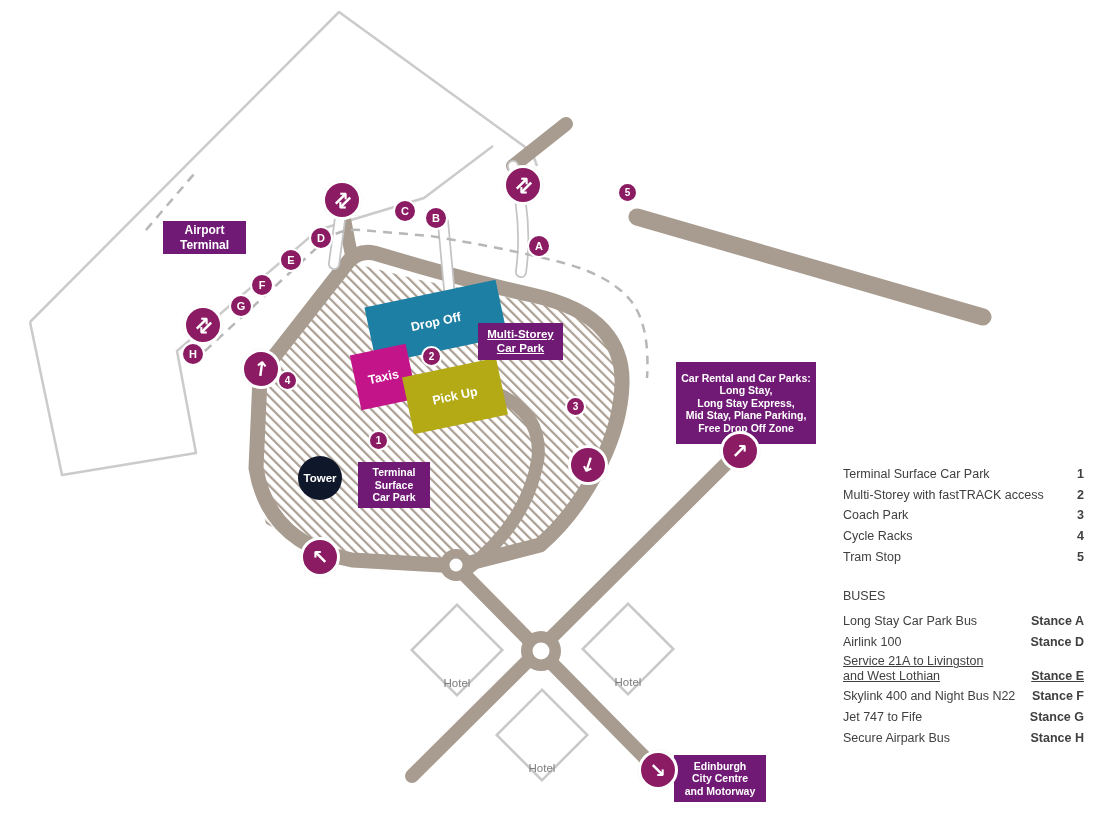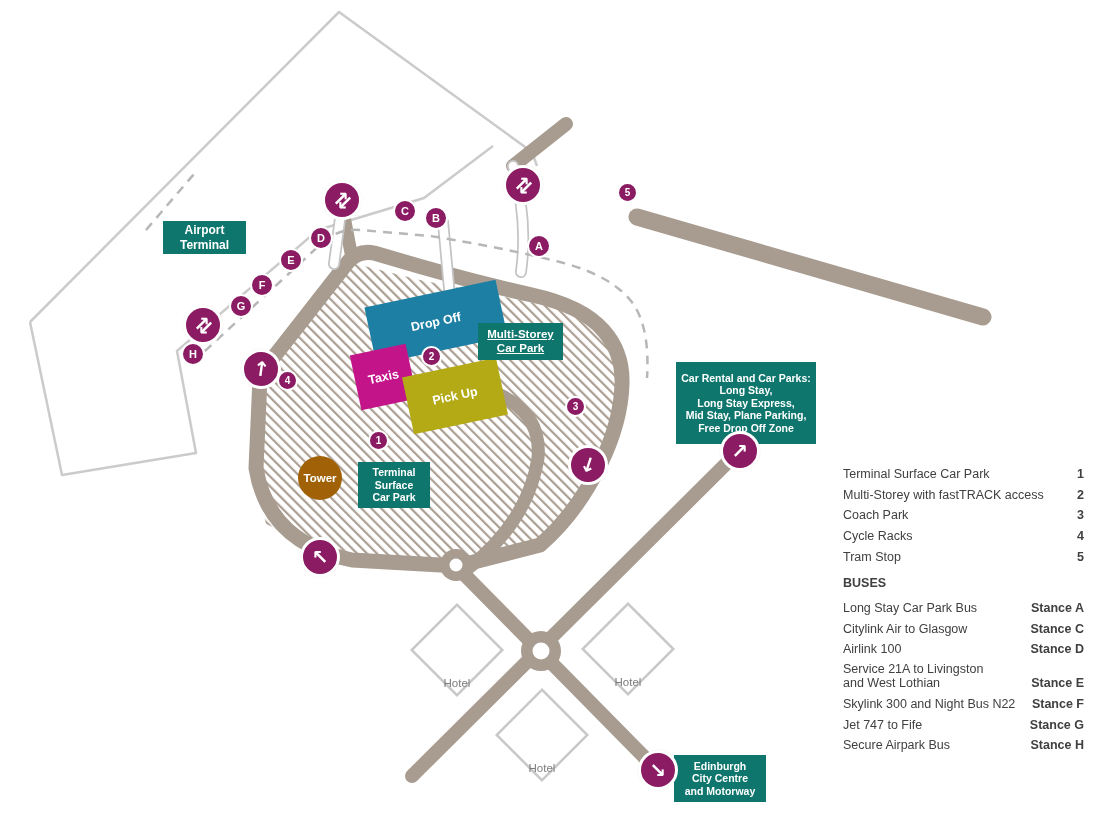--- a/index.html
+++ b/index.html
@@ -1,21 +1,21 @@
 <!DOCTYPE html>
 <html><head>
 <meta charset="utf-8">
 <style>
   html,body{margin:0;padding:0;background:#fff;}
   .stage{position:relative;width:1119px;height:819px;overflow:hidden;background:#fff;
          font-family:"Liberation Sans","DejaVu Sans",sans-serif;}
   .stage svg{position:absolute;left:0;top:0;}
 
   
-  .pbox{position:absolute;background:#0f766e;color:#fff;display:flex;flex-direction:column;
+  .pbox{position:absolute;background:#701a75;color:#fff;display:flex;flex-direction:column;
         align-items:center;justify-content:center;text-align:center;font-weight:bold;
         line-height:1.18;box-sizing:border-box;}
   .pbox span{display:block;}
 
   
   .kerb{position:absolute;color:#fff;font-weight:bold;display:flex;align-items:center;
         justify-content:center;text-align:center;transform:rotate(-12deg);box-sizing:border-box;}
 
   
   .pin{position:absolute;border-radius:50%;background:#8b1b63;color:#fff;display:flex;
@@ -23,31 +23,31 @@
        box-sizing:border-box;}
   .pin.letter{width:24px;height:24px;font-size:11px;}
   .pin.num{width:21px;height:21px;font-size:10px;}
   .arrowc{position:absolute;border-radius:50%;background:#8b1b63;color:#fff;display:flex;
           align-items:center;justify-content:center;border:3px solid #fff;box-sizing:border-box;
           width:40px;height:40px;box-shadow:0 0 0 0.5px rgba(0,0,0,0.05);}
   .arrowc .glyph{font-family:"DejaVu Sans",sans-serif;font-weight:bold;font-size:20px;line-height:1;}
   .rotm45{transform:rotate(-45deg);}
   .rot8{transform:rotate(8deg);}
   .rot15{transform:rotate(18deg);}
-  .tower{position:absolute;border-radius:50%;background:#a16207;color:#fff;display:flex;
+  .tower{position:absolute;border-radius:50%;background:#0f172a;color:#fff;display:flex;
          align-items:center;justify-content:center;font-weight:bold;font-size:11.5px;}
 
   .hotel-label{position:absolute;color:#7c7c7c;font-size:11.5px;text-align:center;margin-top:34px;}
 
   
   .legend{position:absolute;left:843px;top:461px;width:241px;color:#404040;font-size:12.5px;}
   .lrow{display:flex;justify-content:space-between;align-items:flex-end;min-height:20.6px;
         line-height:1.15;}
   .lrow .lval{font-weight:bold;white-space:nowrap;margin-left:8px;}
-  .ltitle{font-weight:bold;margin-top:9px;min-height:21px;display:flex;align-items:center;}
+  .ltitle{font-weight:normal;margin-top:22px;min-height:21px;display:flex;align-items:center;}
   .buses{margin-top:1px;}
 </style>
 </head>
 <body>
 
 <div class="stage">
 
   <svg width="1119" height="819" viewBox="0 0 1119 819">
     <defs>
       <pattern id="hatch" width="7" height="7" patternUnits="userSpaceOnUse" patternTransform="rotate(-45)">
@@ -240,33 +240,29 @@
       </div>
 
     <div class="ltitle">BUSES</div>
 
     <div class="buses">
       <div class="lrow">
         <span>Long Stay Car Park Bus</span>
         <span class="lval">Stance A</span>
         </div>
       <div class="lrow">
-        <span>Citylink Air to Glasgow</span>
-        <span class="lval">Stance C</span>
-        </div>
-      <div class="lrow">
         <span>Airlink 100</span>
         <span class="lval">Stance D</span>
         </div>
-      <div class="lrow" style="min-height:34px;">
+      <div class="lrow" style="min-height:34px;text-decoration:underline;">
         <span style="width:160px;">Service 21A to Livingston and West Lothian</span>
         <span class="lval">Stance E</span>
         </div>
       <div class="lrow">
-        <span>Skylink 300 and Night Bus N22</span>
+        <span>Skylink 400 and Night Bus N22</span>
         <span class="lval">Stance F</span>
         </div>
       <div class="lrow">
         <span>Jet 747 to Fife</span>
         <span class="lval">Stance G</span>
         </div>
       <div class="lrow">
         <span>Secure Airpark Bus</span>
         <span class="lval">Stance H</span>
         </div>

